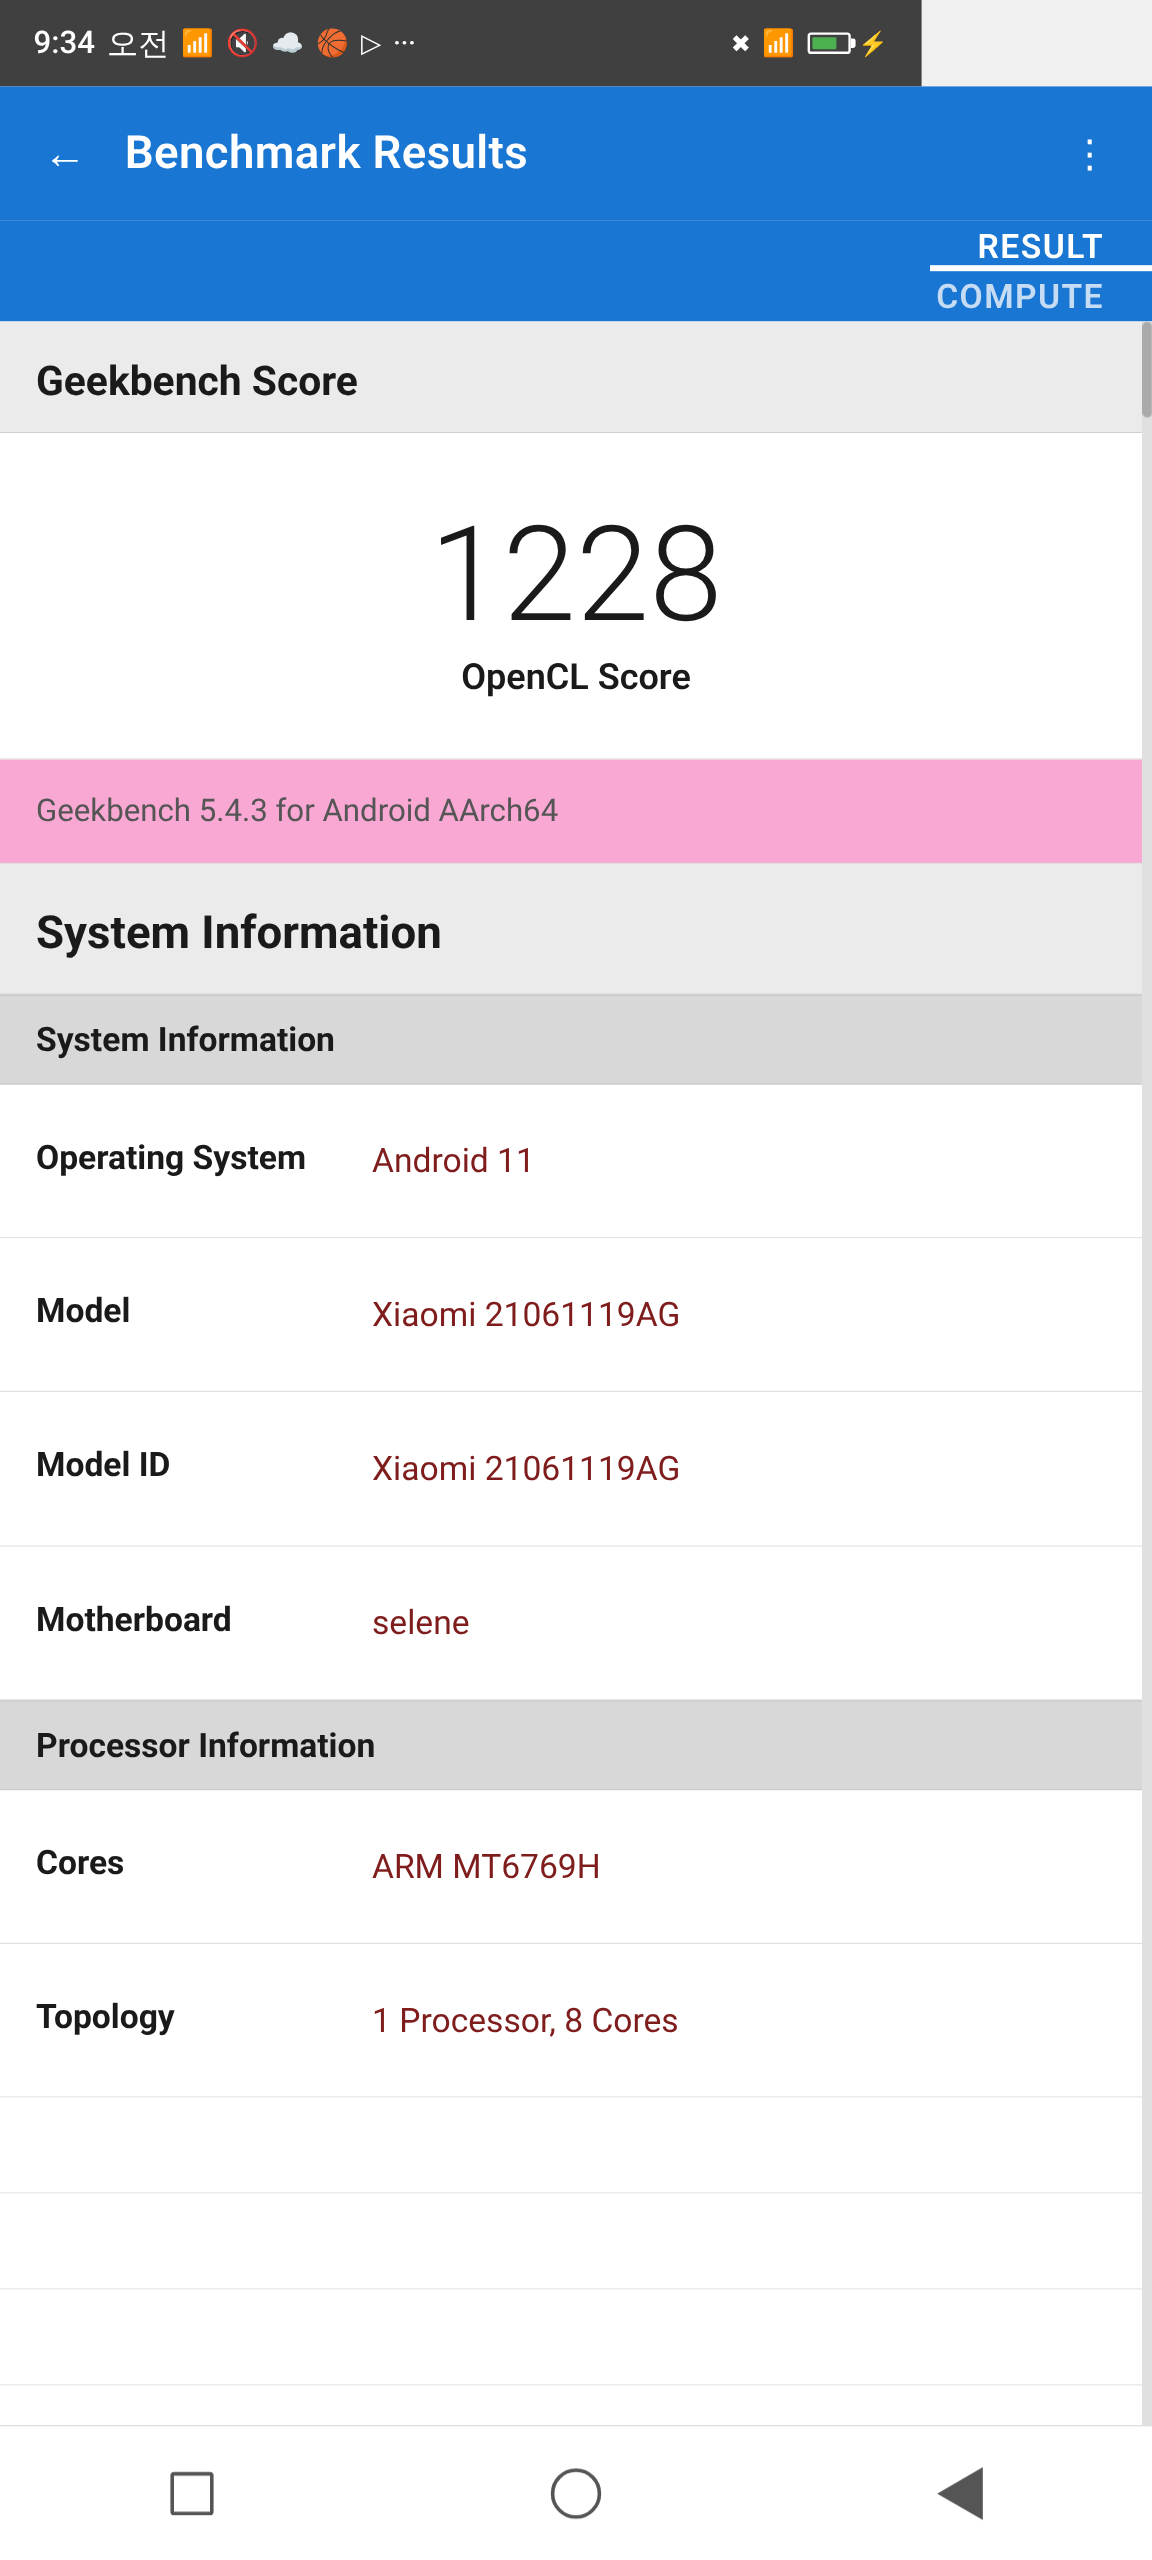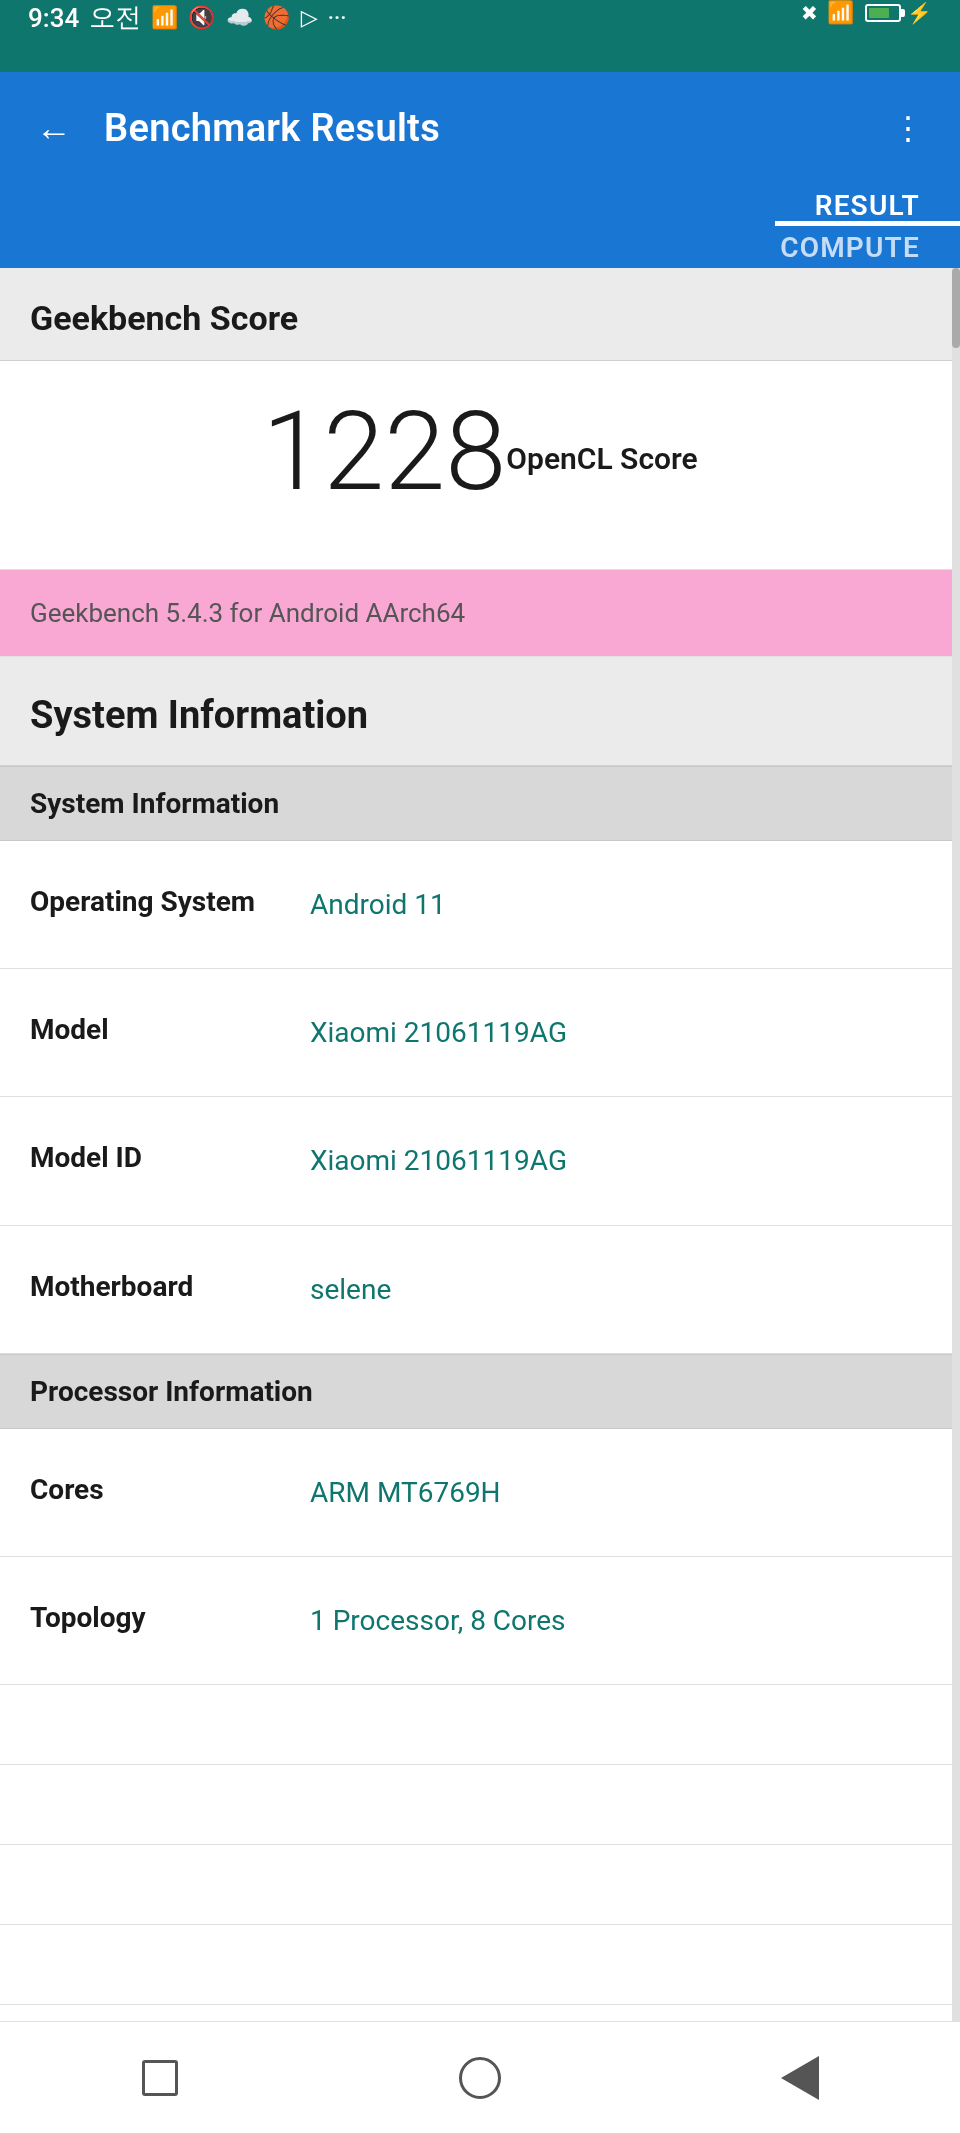--- a/index.html
+++ b/index.html
@@ -7,25 +7,25 @@
     body {
       width: 960px;
       min-height: 2133px;
       font-family: 'Roboto', Arial, sans-serif;
       background: #f0f0f0;
       overflow-x: hidden;
     }
 
     
     .status-bar {
-      width: 960px;
+      width: 768px;
       height: 72px;
-      background: #0f766e;
-      display: flex;
-      align-items: flex-start;
+      background: #404040;
+      display: flex;
+      align-items: center;
       justify-content: space-between;
       padding: 0 28px;
       color: white;
       font-size: 26px;
       font-weight: 500;
     }
     .status-left {
       display: flex;
       align-items: center;
       gap: 10px;
@@ -146,23 +146,23 @@
     }
     .section-header-text {
       font-size: 34px;
       font-weight: 700;
       color: #1a1a1a;
     }
 
     
     .score-card {
       background: white;
-      padding: 36px 30px 50px 30px;
-      display: flex;
-      flex-direction: row;
+      padding: 64px 30px 50px 30px;
+      display: flex;
+      flex-direction: column;
       align-items: center;
       justify-content: center;
       border-bottom: 1px solid #e0e0e0;
     }
     .score-number {
       font-size: 110px;
       font-weight: 300;
       color: #1a1a1a;
       line-height: 1;
       margin-bottom: 12px;
@@ -218,21 +218,21 @@
     }
     .info-row-label {
       font-size: 28px;
       font-weight: 700;
       color: #1a1a1a;
       width: 280px;
       flex-shrink: 0;
     }
     .info-row-value {
       font-size: 28px;
-      color: #0f766e;
+      color: #7f1d1d;
       flex: 1;
       line-height: 1.4;
     }
 
     
     .nav-bar {
       width: 960px;
       height: 112px;
       background: white;
       display: flex;

